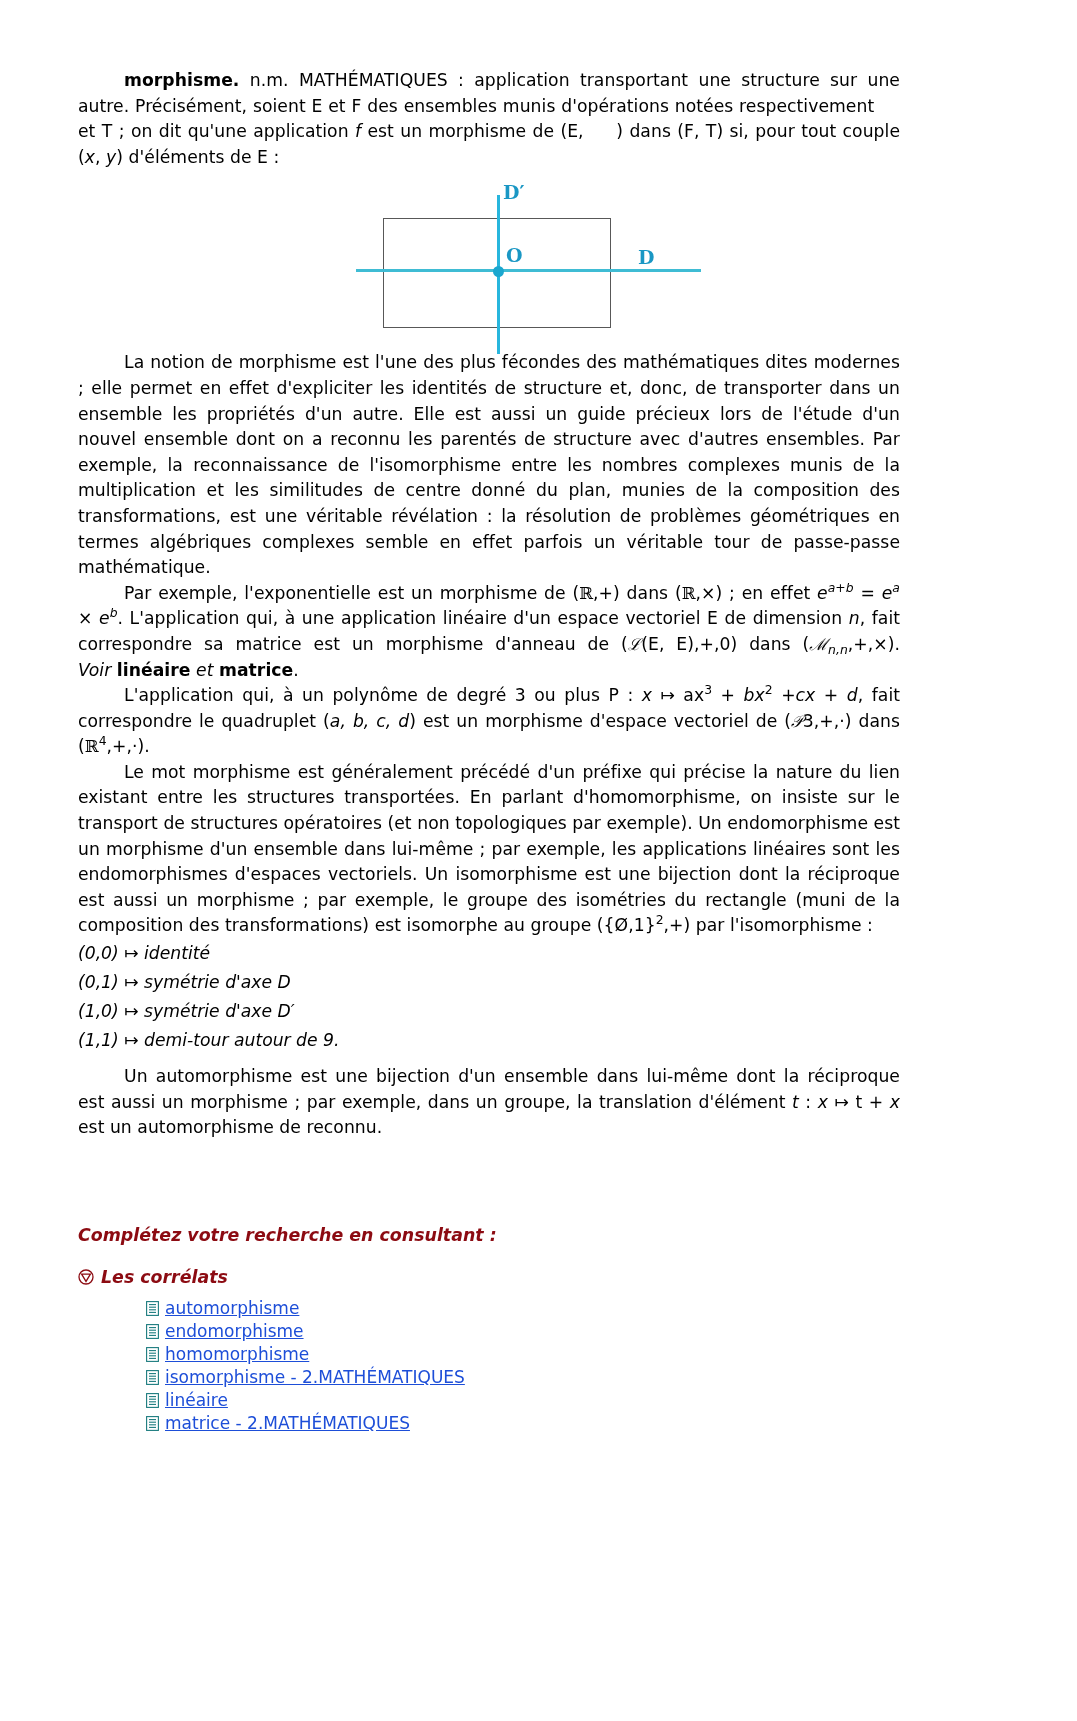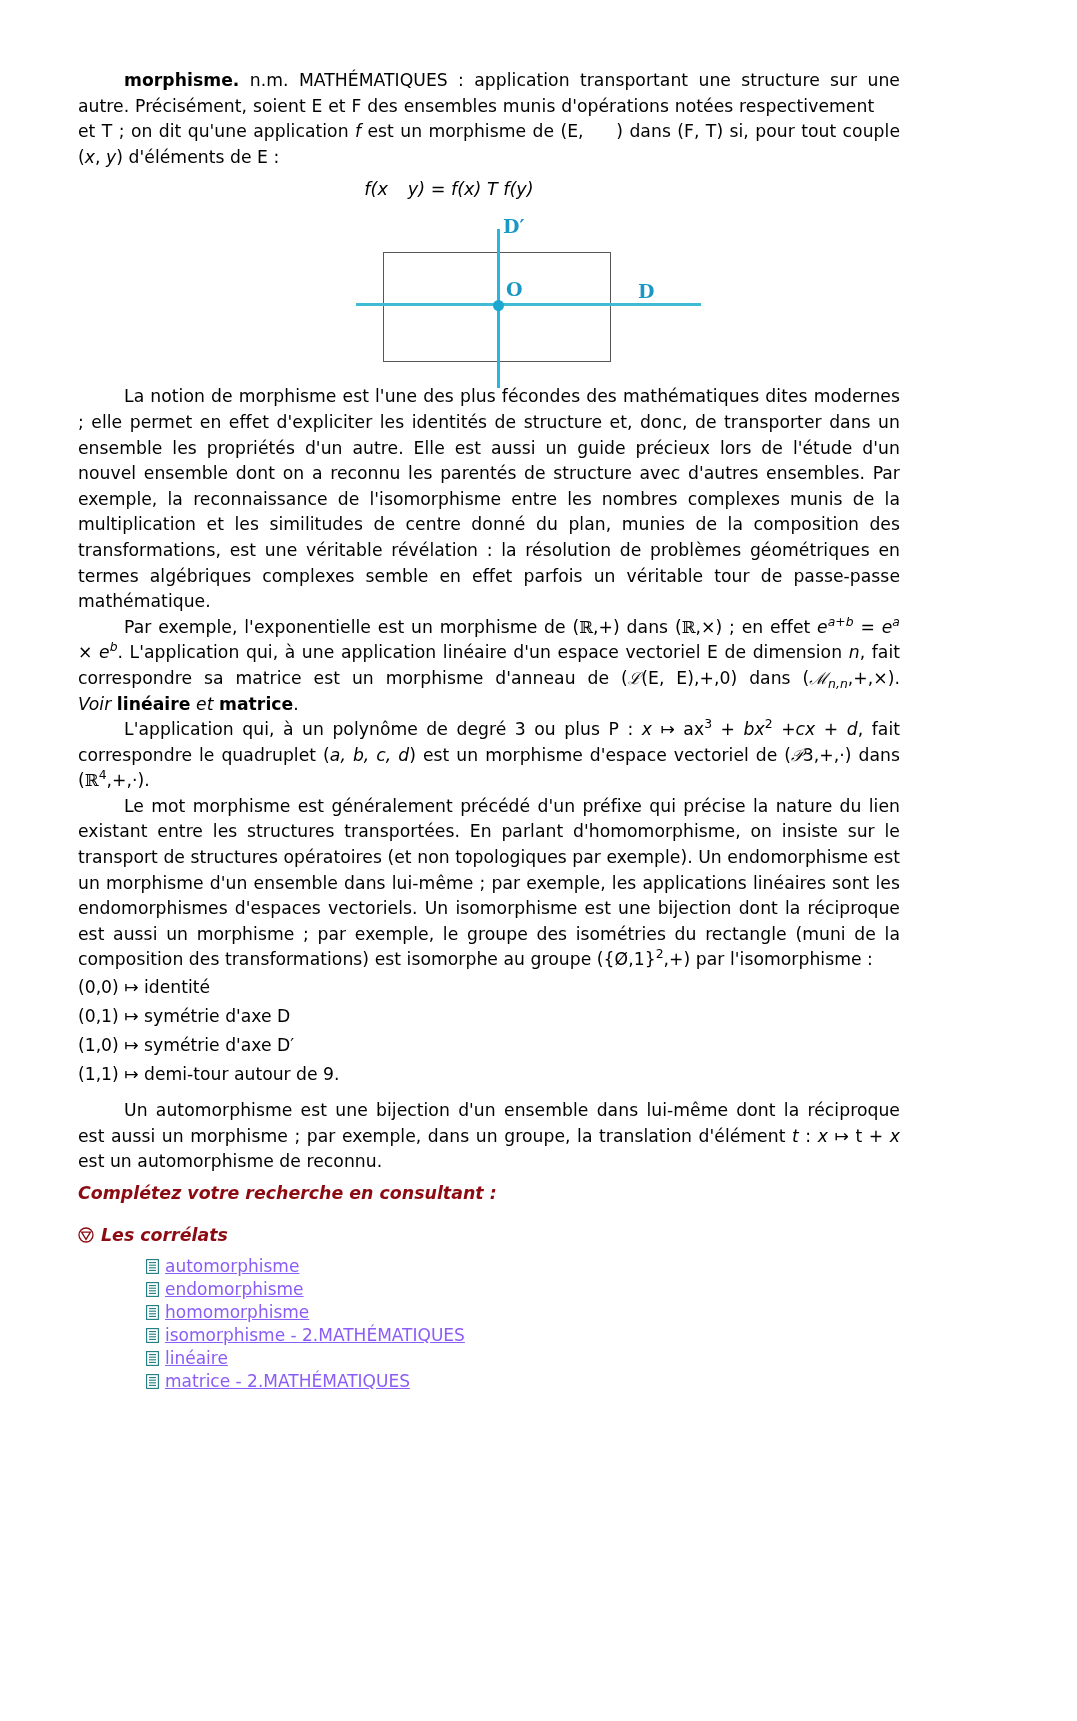--- a/index.html
+++ b/index.html
@@ -115,27 +115,28 @@
 
   
   .maplist {
     margin: 0;
     padding: 0;
   }
   .maplist .row {
     font-size: 17.2px;
     line-height: 29px;
     white-space: nowrap;
+    font-style: italic;
   }
 
   
   .footer {
     position: absolute;
     left: 78px;
-    top: 1180px;
+    top: 1222px;
     width: 840px;
   }
   .consult {
     color: #8c0b12;
     font-weight: bold;
     font-style: italic;
     font-size: 17.4px;
     line-height: 27px;
     margin: 0;
   }
@@ -169,37 +170,36 @@
     height: 23px;
   }
   .doc-icon {
     width: 13px;
     height: 15px;
     flex: 0 0 auto;
     margin-right: 6px;
     display: inline-block;
   }
   .links a {
-    color: #8b5cf6;
+    color: #1d4ed8;
     text-decoration: underline;
     font-size: 17px;
     line-height: 21px;
     cursor: pointer;
   }
 </style>
 </head>
 <body>
 
 <div class="page">
 
   <div class="content">
 
     <p class="body"><span class="lead">morphisme.</span><span> n.m. MATHÉMATIQUES : application transportant une structure sur une autre. Précisément, soient E et F des ensembles munis d'opérations notées respectivement </span><span class="gap"></span><span> et T ; on dit qu'une application </span><i>f</i><span> est un morphisme de (E, </span><span class="gap"></span><span> ) dans (F, T) si, pour tout couple (</span><i>x</i><span>, </span><i>y</i><span>) d'éléments de E :</span></p>
 
-    <p class="formula"><span>f(x</span><span class="gap"></span><span>y) = f(x) T f(y)</span></p>
 
     <div class="figure">
       <div class="fig-rect"></div>
       <div class="fig-hline"></div>
       <div class="fig-vline"></div>
       <div class="fig-origin-dot"></div>
       <div class="fig-label lbl-dprime">D′</div>
       <div class="fig-label lbl-o">O</div>
       <div class="fig-label lbl-d">D</div>
     </div>

